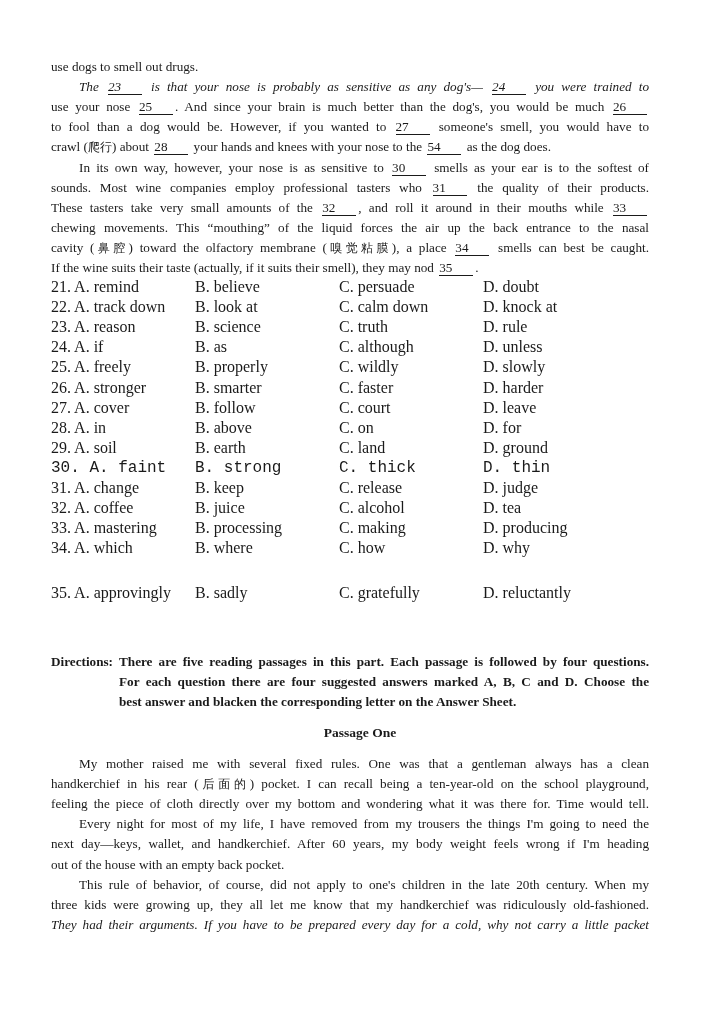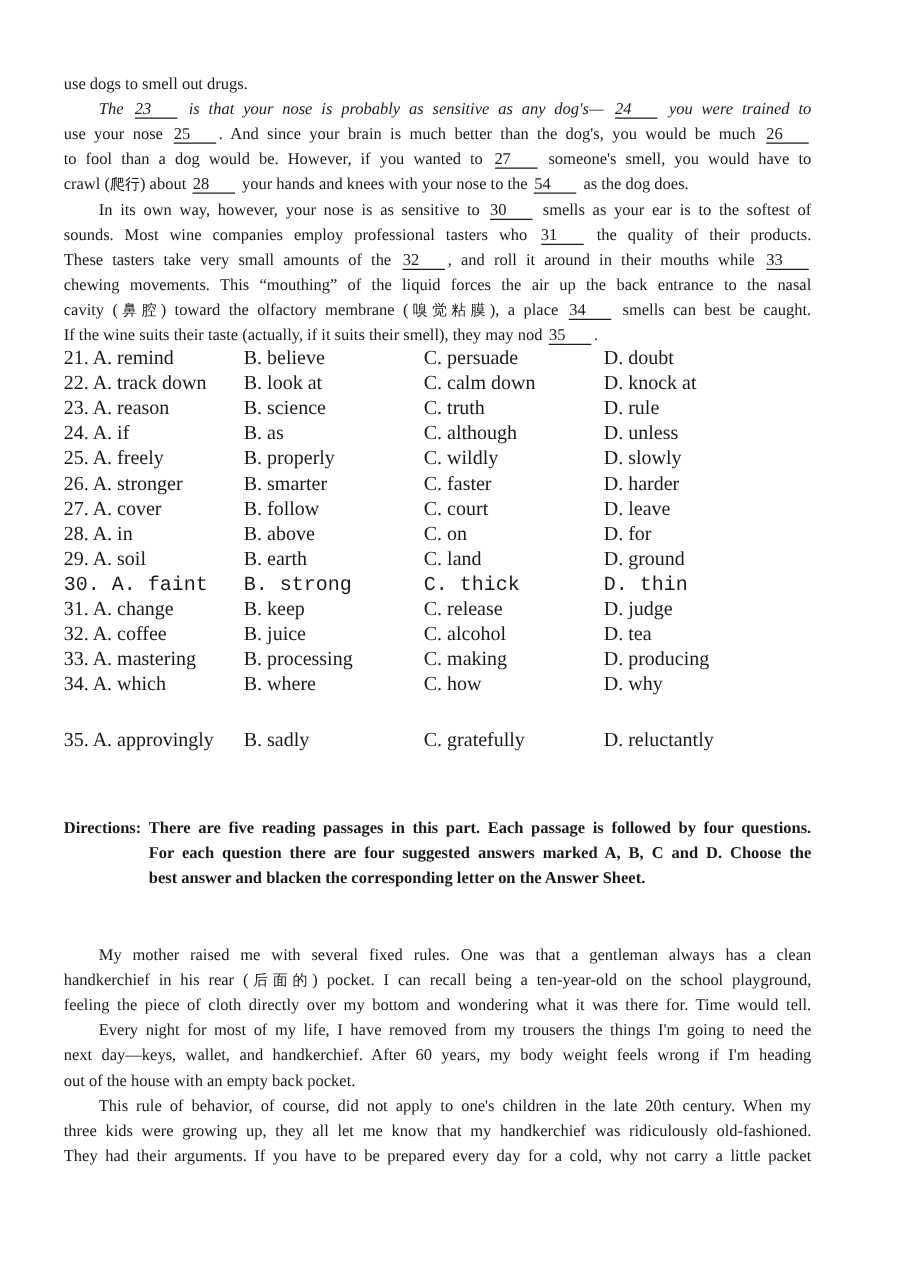--- a/index.html
+++ b/index.html
@@ -147,24 +147,25 @@
     </div>
 
 
   <div class="directions">
     <span class="dir-label">Directions:</span>
     <div class="dir-line" style="top:0px">There are five reading passages in this part. Each passage is followed by four questions.</div>
     <div class="dir-line" style="top:20px">For each question there are four suggested answers marked A, B, C and D. Choose the</div>
     <div class="dir-line last" style="top:40px">best answer and blacken the corresponding letter on the Answer Sheet.</div>
   </div>
 
+  <div class="passage-title">Passage One</div>
   <div id="passage">
       <div class="line indent" style="top: 754px;">My mother raised me with several fixed rules. One was that a gentleman always has a clean</div>
       <div class="line" style="top: 774.1px;">handkerchief in his rear (<span class="cn">后面的</span>) pocket. I can recall being a ten-year-old on the school playground,</div>
       <div class="line" style="top: 794.2px;">feeling the piece of cloth directly over my bottom and wondering what it was there for. Time would tell.</div>
       <div class="line indent" style="top: 814.3px;">Every night for most of my life, I have removed from my trousers the things I'm going to need the</div>
       <div class="line" style="top: 834.4px;">next day—keys, wallet, and handkerchief. After 60 years, my body weight feels wrong if I'm heading</div>
       <div class="line last" style="top: 854.5px;">out of the house with an empty back pocket.</div>
       <div class="line indent" style="top: 874.6px;">This rule of behavior, of course, did not apply to one's children in the late 20th century. When my</div>
       <div class="line" style="top: 894.7px;">three kids were growing up, they all let me know that my handkerchief was ridiculously old-fashioned.</div>
-      <div class="line" style="top: 914.8px;">They had their arguments. If you have to be prepared every day for a cold, why not carry a little packet</div>
+      <div class="line" style="top: 914.8px; font-style: italic;">They had their arguments. If you have to be prepared every day for a cold, why not carry a little packet</div>
     </div>
 </div>
 
 </body></html>

